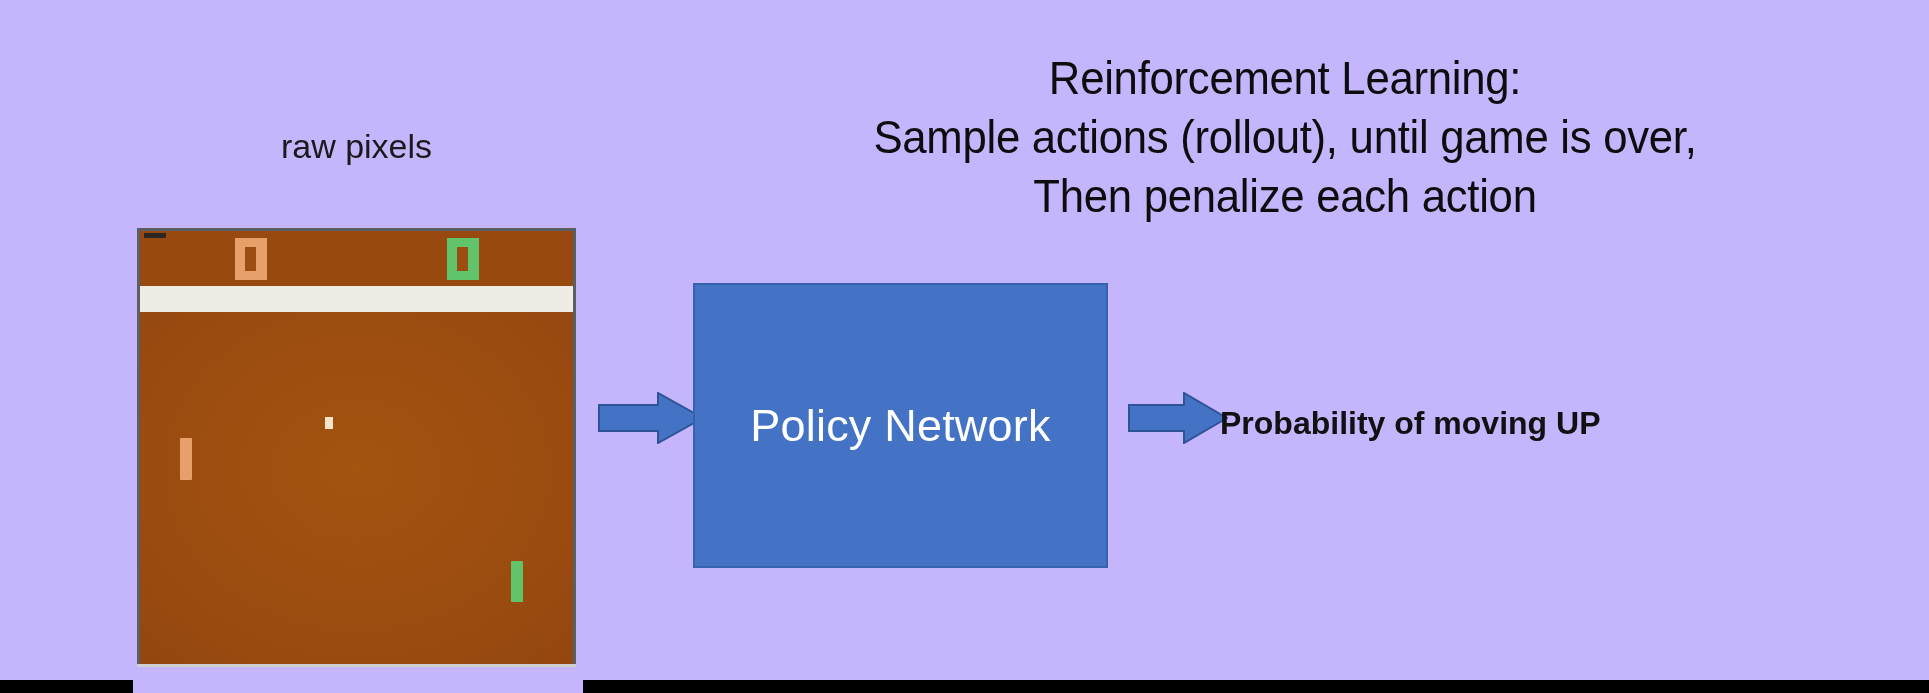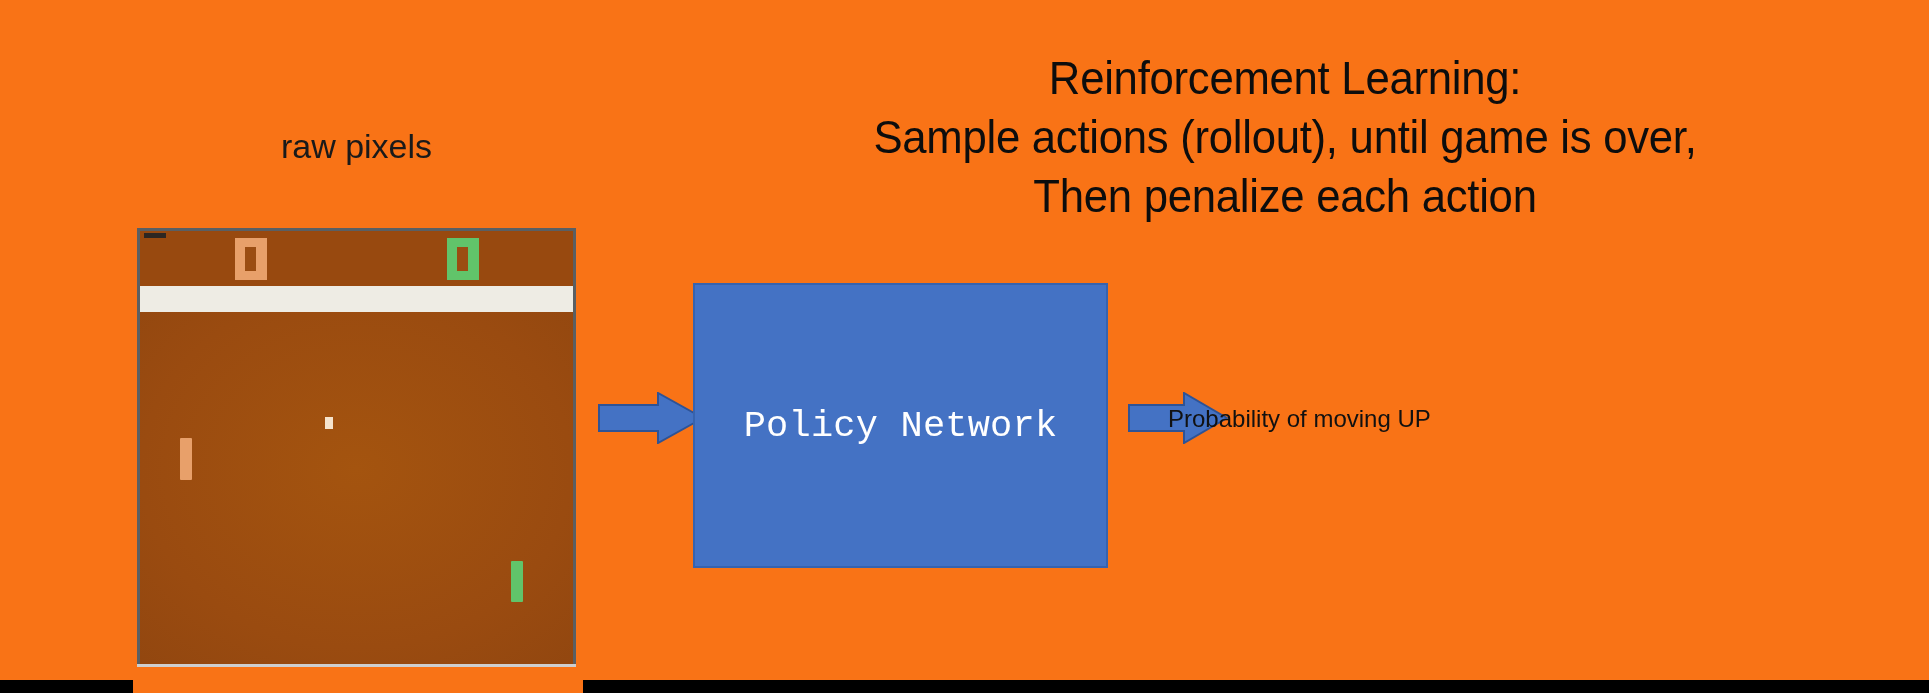--- a/index.html
+++ b/index.html
@@ -8,21 +8,21 @@
     padding: 0;
     background: #ffffff;
   }
   body {
     font-family: "Liberation Sans", sans-serif;
   }
   #slide {
     position: relative;
     width: 1929px;
     height: 693px;
-    background: #f97316;
+    background: #c4b5fd;
     overflow: hidden;
   }
 
   
   #heading {
     position: absolute;
     left: 640px;
     top: 48px;
     width: 1290px;
     text-align: center;
@@ -151,34 +151,35 @@
     height: 285px;
     background: #4472c4;
     border: 2px solid #3763ae;
     box-sizing: border-box;
     display: flex;
     align-items: center;
     justify-content: center;
   }
   #policy-box-label {
     color: #ffffff;
-    font-size: 37px;
-    font-family: Liberation Mono, monospace;
+    font-size: 45px;
+    font-family: Liberation Sans, sans-serif;
     letter-spacing: 0.2px;
   }
 
   
   #output-label {
     position: absolute;
-    left: 1168px;
+    left: 1220px;
     top: 405px;
     color: #111111;
-    font-size: 24px;
+    font-size: 32px;
     font-family: "Liberation Sans", sans-serif;
     white-space: nowrap;
+    font-weight: bold;
   }
 
   
   .black-bar {
     position: absolute;
     bottom: 0;
     height: 13px;
     background: #000000;
   }
   #black-bar-left  { left: 0;    width: 133px; }

